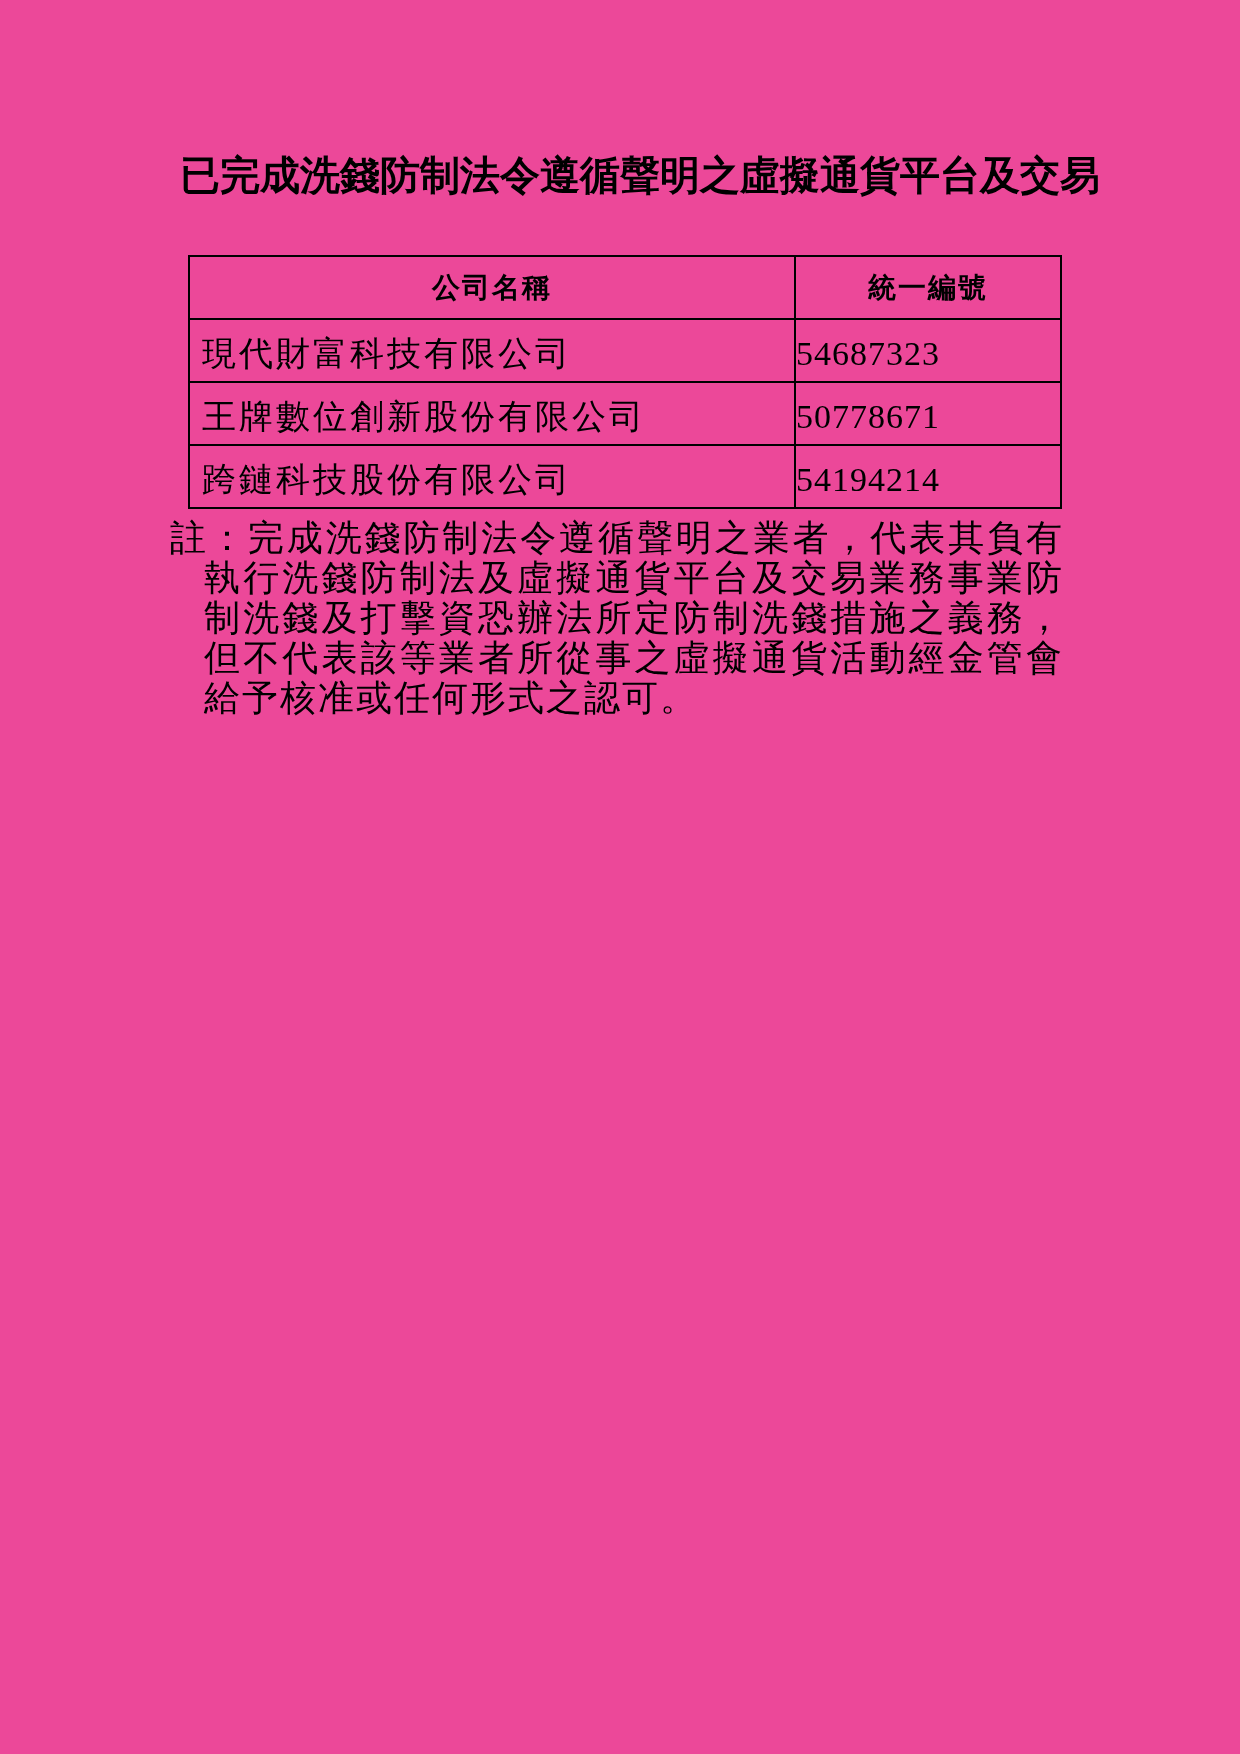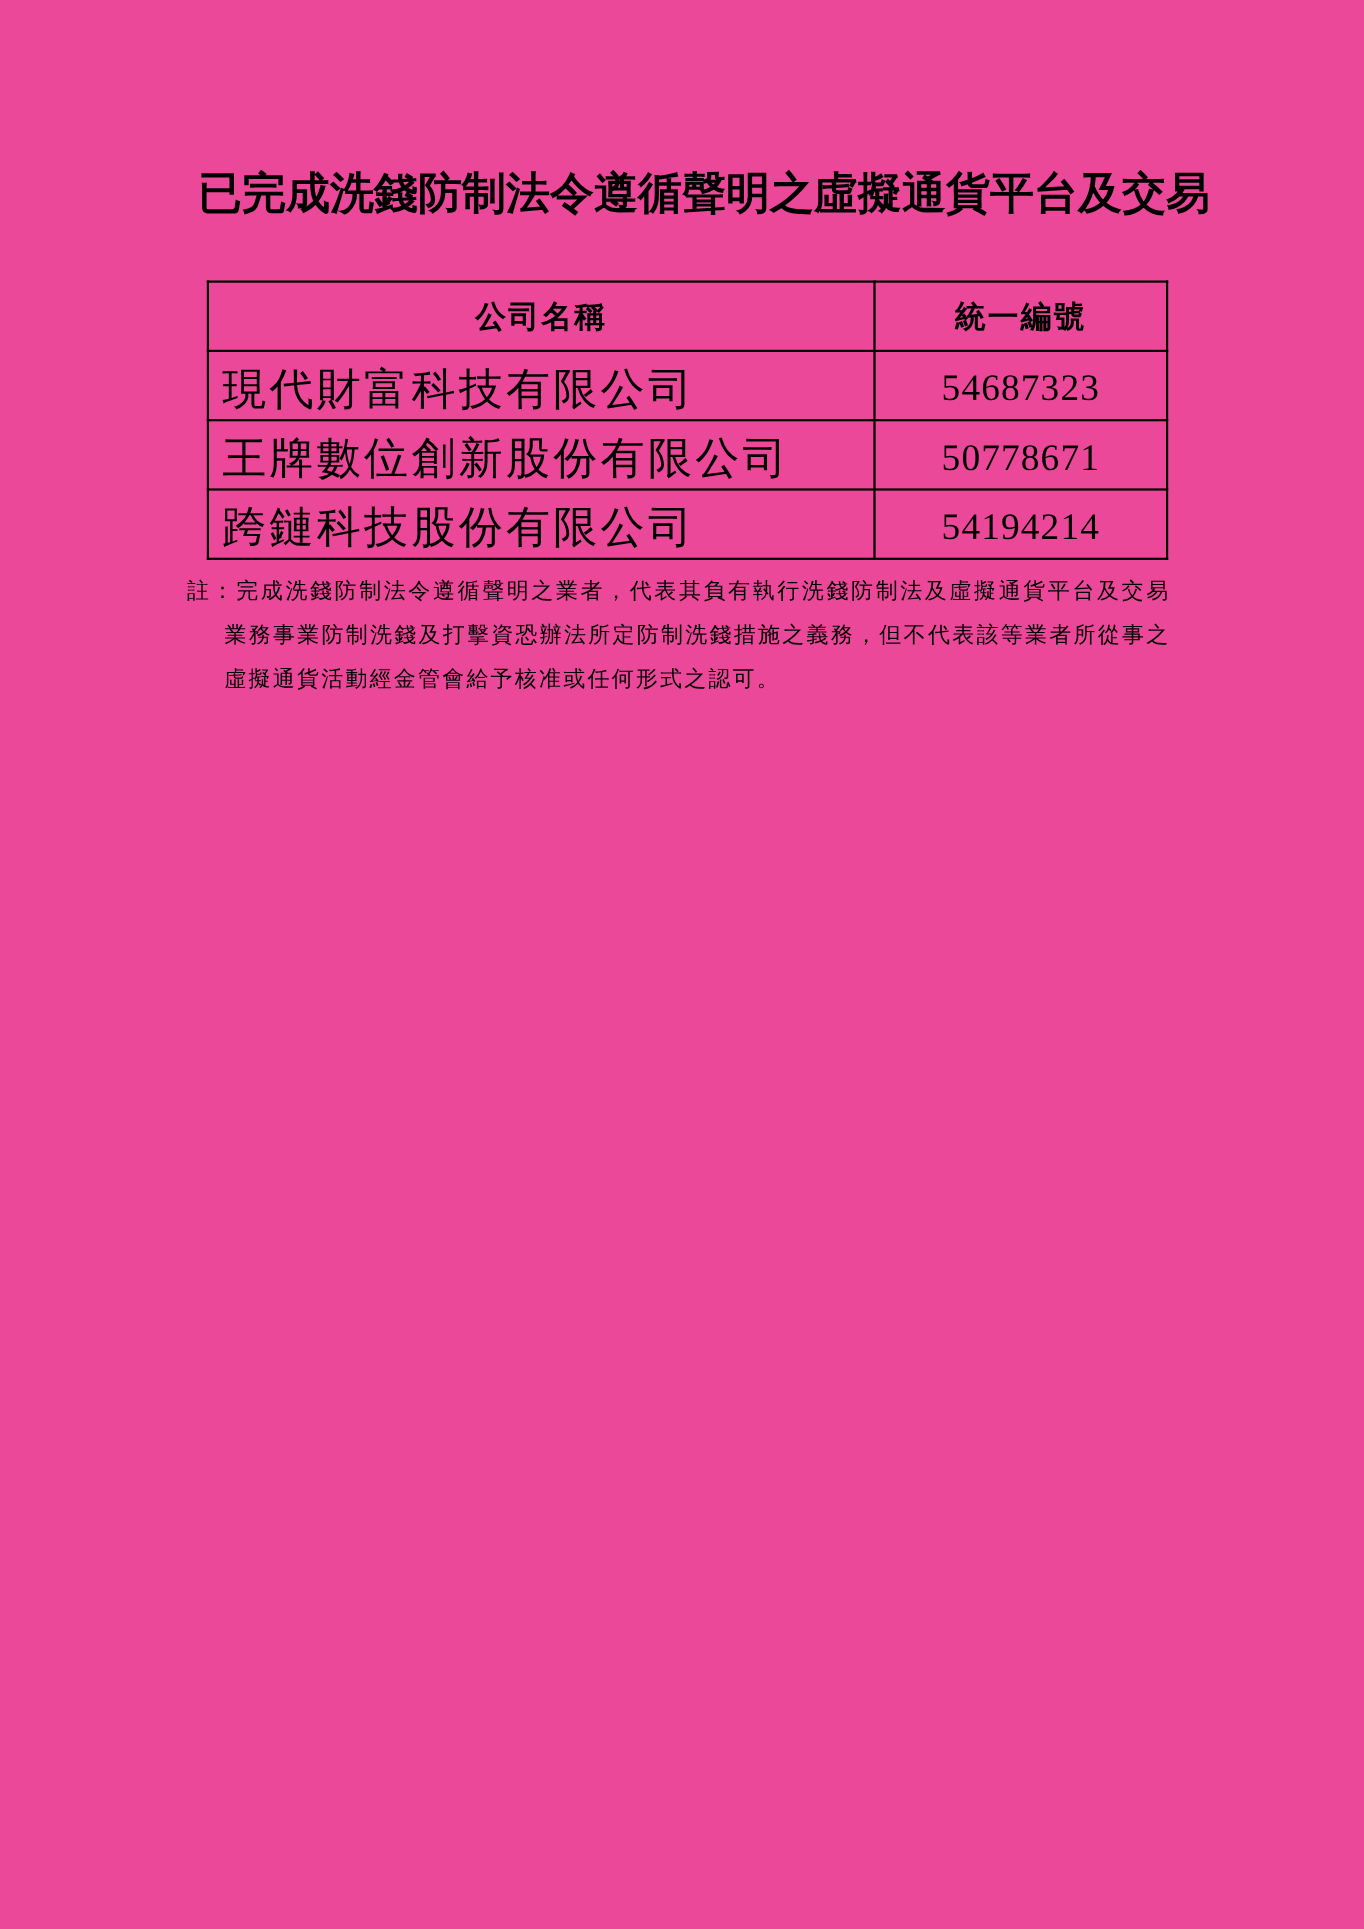--- a/index.html
+++ b/index.html
@@ -44,38 +44,37 @@
   }
   .company-table col.col-company { width: 606px; }
   .company-table col.col-taxid  { width: 266px; }
   .company-table th {
     font-weight: bold;
     font-size: 28px;
     text-align: center;
     letter-spacing: 2px;
   }
   .company-table td.cell-company {
-    font-size: 40px;
+    font-size: 34px;
     text-align: left;
     padding-left: 12px;
     padding-top: 6px;
     letter-spacing: 3px;
   }
   .company-table td.cell-taxid {
     font-size: 34px;
-    text-align: center;
     padding-top: 6px;
     letter-spacing: 1px;
   }
   .footnote {
     position: absolute;
     left: 170px;
     top: 518px;
     width: 894px;
-    font-size: 20px;
+    font-size: 36px;
     line-height: 40px;
     letter-spacing: 2px;
     text-align: justify;
     padding-left: 34px;
     text-indent: -34px;
     color: #000000;
   }
 </style>
 </head>
 <body>

